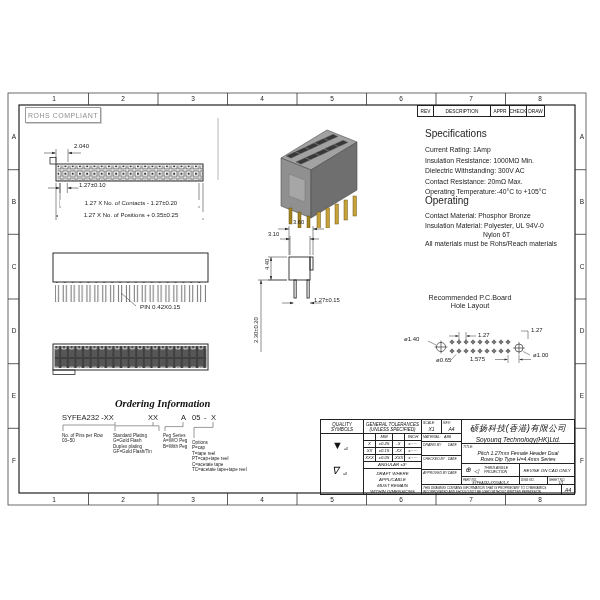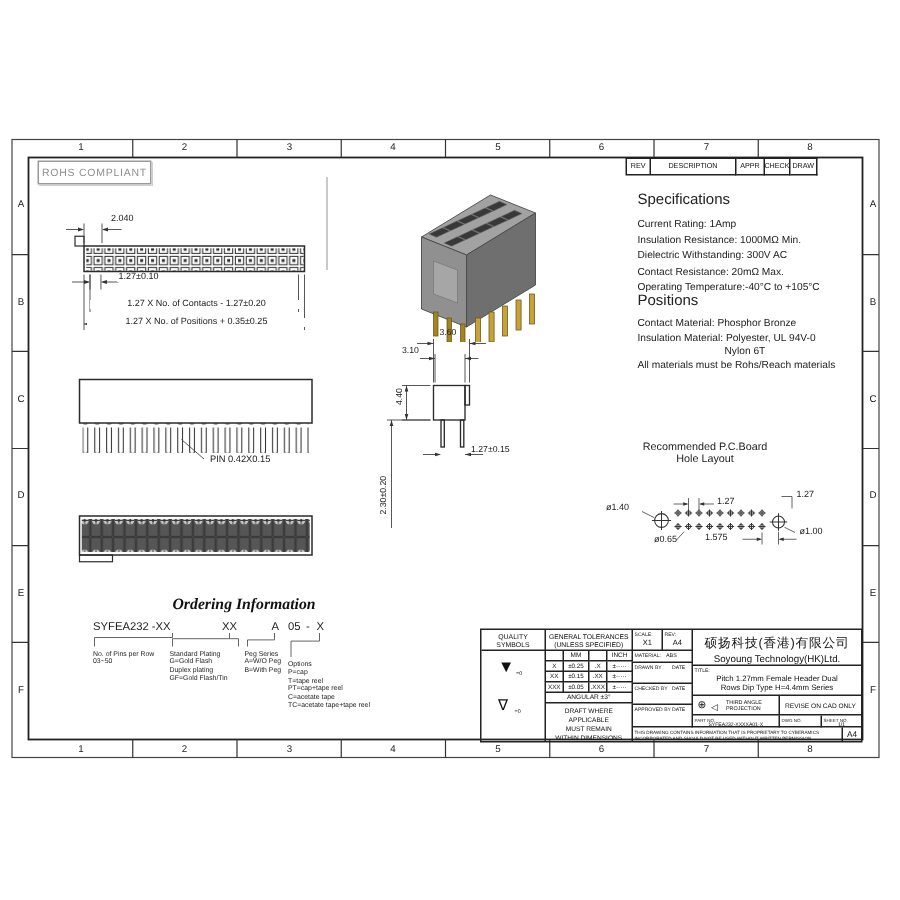--- a/index.html
+++ b/index.html
@@ -14,21 +14,21 @@
   .zone{position:absolute;font-size:6.5px;color:#222;width:10px;text-align:center;}
   .zoneL{position:absolute;font-size:6.5px;color:#222;width:8px;text-align:center;}
   .rohs{position:absolute;left:25px;top:107px;width:74px;height:14px;border:1px solid #9a9a9a;
         box-shadow:1px 1px 0 #cfcfcf;color:#8f8f8f;font-size:7px;letter-spacing:.5px;
         display:flex;align-items:center;justify-content:center;}
   .revtbl{position:absolute;left:417px;top:105px;height:12px;display:flex;}
   .revtbl .c{border:0.8px solid #222;border-left:none;font-size:4.8px;display:flex;
              align-items:center;justify-content:center;color:#111;}
   .revtbl .c:first-child{border-left:0.8px solid #222;}
   .tb{position:absolute;left:320px;top:419px;width:253px;height:74px;border:1.1px solid #222;}
-  .cell{position:absolute;box-sizing:border-box;color:#111;overflow:hidden;}
+  .cell{position:absolute;box-sizing:border-box;color:#111;overflow:hidden;font-style:italic;}
   .bR{border-right:0.7px solid #222;} .bB{border-bottom:0.7px solid #222;}
   .lab{font-size:3.4px;color:#222;position:absolute;left:1px;top:0.5px;}
   .spec{font-size:6.8px;color:#222;}
   .sym-tri{color:#111;font-size:11px;line-height:1;}
   .sym-flag{color:#111;font-size:10px;line-height:1;}
 </style>
 </head>
 <body>
 
 <svg class="abs" style="left:0;top:0" width="600" height="600" viewBox="0 0 600 600">
@@ -205,21 +205,21 @@
   <rect x="9.5" y="10" width="152" height="22" fill="url(#bcells)"></rect>
   <rect x="8" y="34" width="22" height="4.5" fill="none" stroke="#2b2b2b" stroke-width="0.8"></rect>
 </svg>
 
 <div class="t" style="left:425px;top:129px;font-size:10px;color:#222">Specifications</div>
 <div class="t spec" style="left:425px;top:146px">Current Rating:  1Amp</div>
 <div class="t spec" style="left:425px;top:156.5px">Insulation Resistance:  1000MΩ Min.</div>
 <div class="t spec" style="left:425px;top:167px">Dielectric Withstanding:  300V AC</div>
 <div class="t spec" style="left:425px;top:177.5px">Contact Resistance:  20mΩ Max.</div>
 <div class="t spec" style="left:425px;top:188px">Operating Temperature:-40°C to +105°C</div>
-<div class="t" style="left:425px;top:196px;font-size:10px;color:#222">Positions</div>
+<div class="t" style="left:425px;top:196px;font-size:10px;color:#222">Operating</div>
 <div class="t spec" style="left:425px;top:212px">Contact Material: Phosphor Bronze</div>
 <div class="t spec" style="left:425px;top:221.5px">Insulation Material: Polyester, UL 94V-0</div>
 <div class="t spec" style="left:483px;top:230.5px">Nylon 6T</div>
 <div class="t spec" style="left:425px;top:239.5px">All materials must be Rohs/Reach materials</div>
 
 <div class="t ctr" style="left:400px;top:294px;width:140px;font-size:7.2px">Recommended P.C.Board</div>
 <div class="t ctr" style="left:400px;top:302px;width:140px;font-size:7.2px">Hole Layout</div>
 <svg class="abs" style="left:395px;top:328px" width="195" height="45" viewBox="0 0 195 45">
   <defs>
     <g id="cr">

